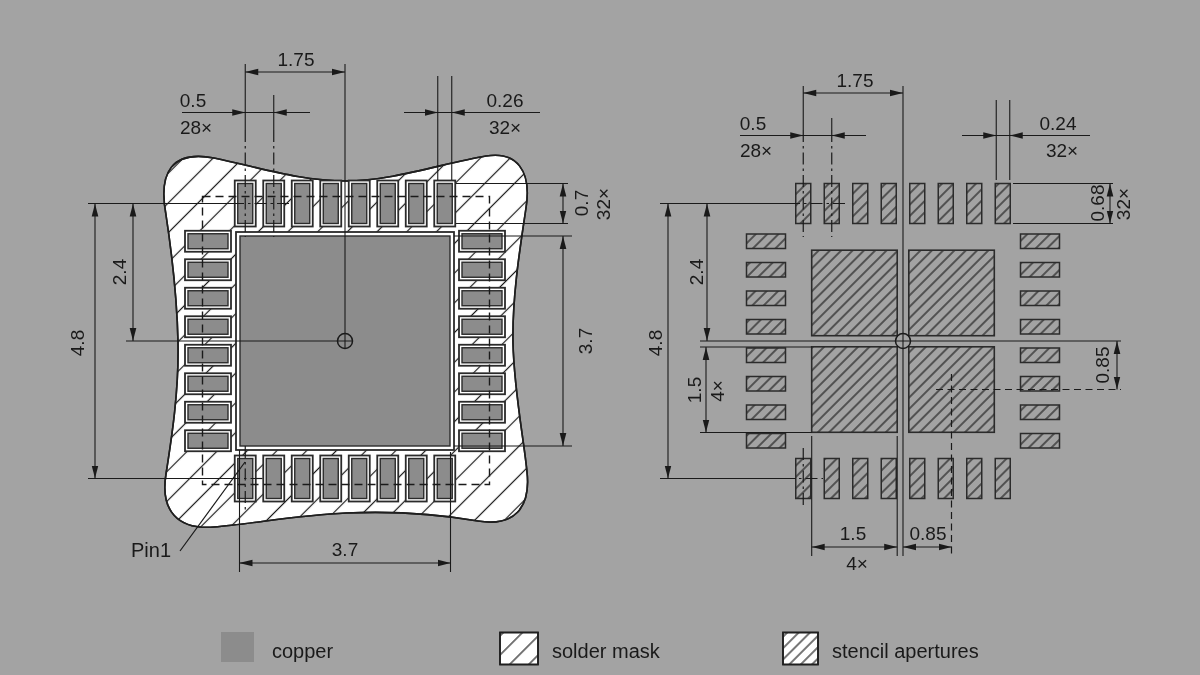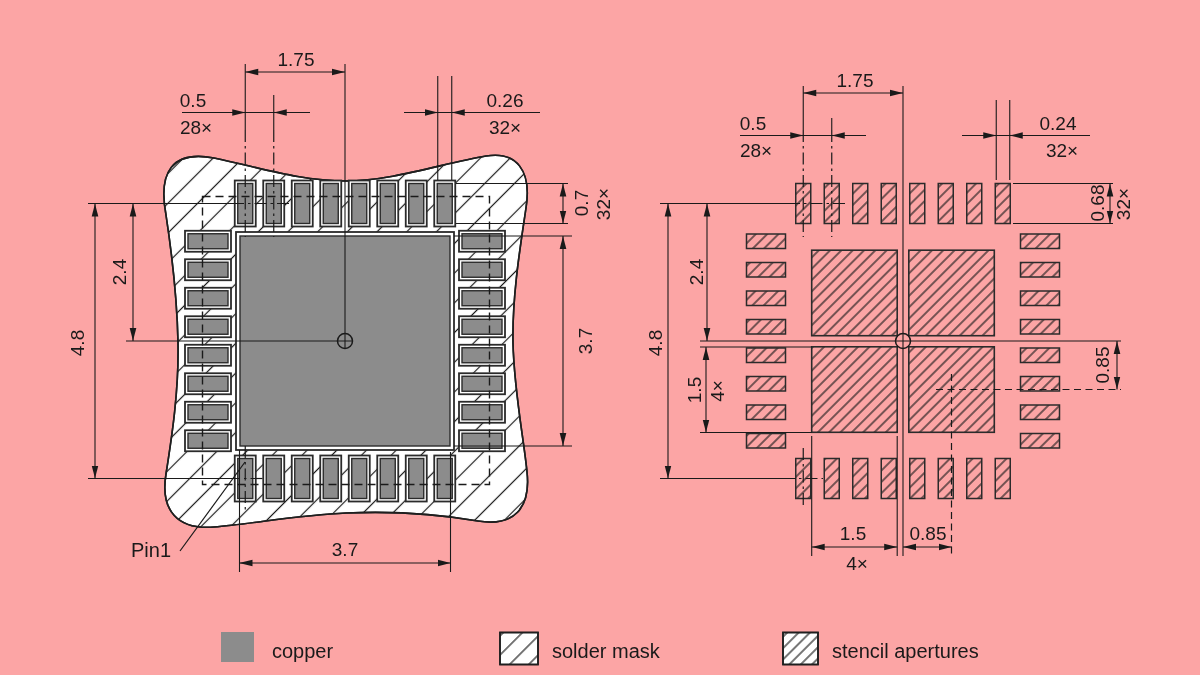--- a/index.html
+++ b/index.html
@@ -1,16 +1,16 @@
 <!DOCTYPE html>
 <html><head>
 <meta charset="utf-8">
 <style>
   html,body{margin:0;padding:0;background:#ffffff;}
-  .canvas{width:1200px;height:675px;background:#fca5a5;position:relative;overflow:hidden;}
+  .canvas{width:1200px;height:675px;background:#a3a3a3;position:relative;overflow:hidden;}
   svg{display:block;}
   .ext,.dim,.cl{stroke:#1a1a1a;stroke-width:1.1;fill:none;}
   .lead{stroke:#1a1a1a;stroke-width:1.2;fill:none;}
   .dashed{stroke:#1a1a1a;stroke-width:1.4;fill:none;stroke-dasharray:8 5;}
   .dashdot{stroke:#1a1a1a;stroke-width:1.2;fill:none;stroke-dasharray:12 4 2.5 4;}
   .qdash{stroke:#1a1a1a;stroke-width:1.2;fill:none;stroke-dasharray:7 4.5;}
   .blob{fill:#ffffff;stroke:#1f1f1f;stroke-width:1.6;}
   .blobHatch{fill:url(#hatchSparse);stroke:#1f1f1f;stroke-width:1.6;}
   .padOuter{fill:#ffffff;stroke:#2b2b2b;stroke-width:1.8;}
   .padInner{stroke:#2b2b2b;stroke-width:1.4;}

